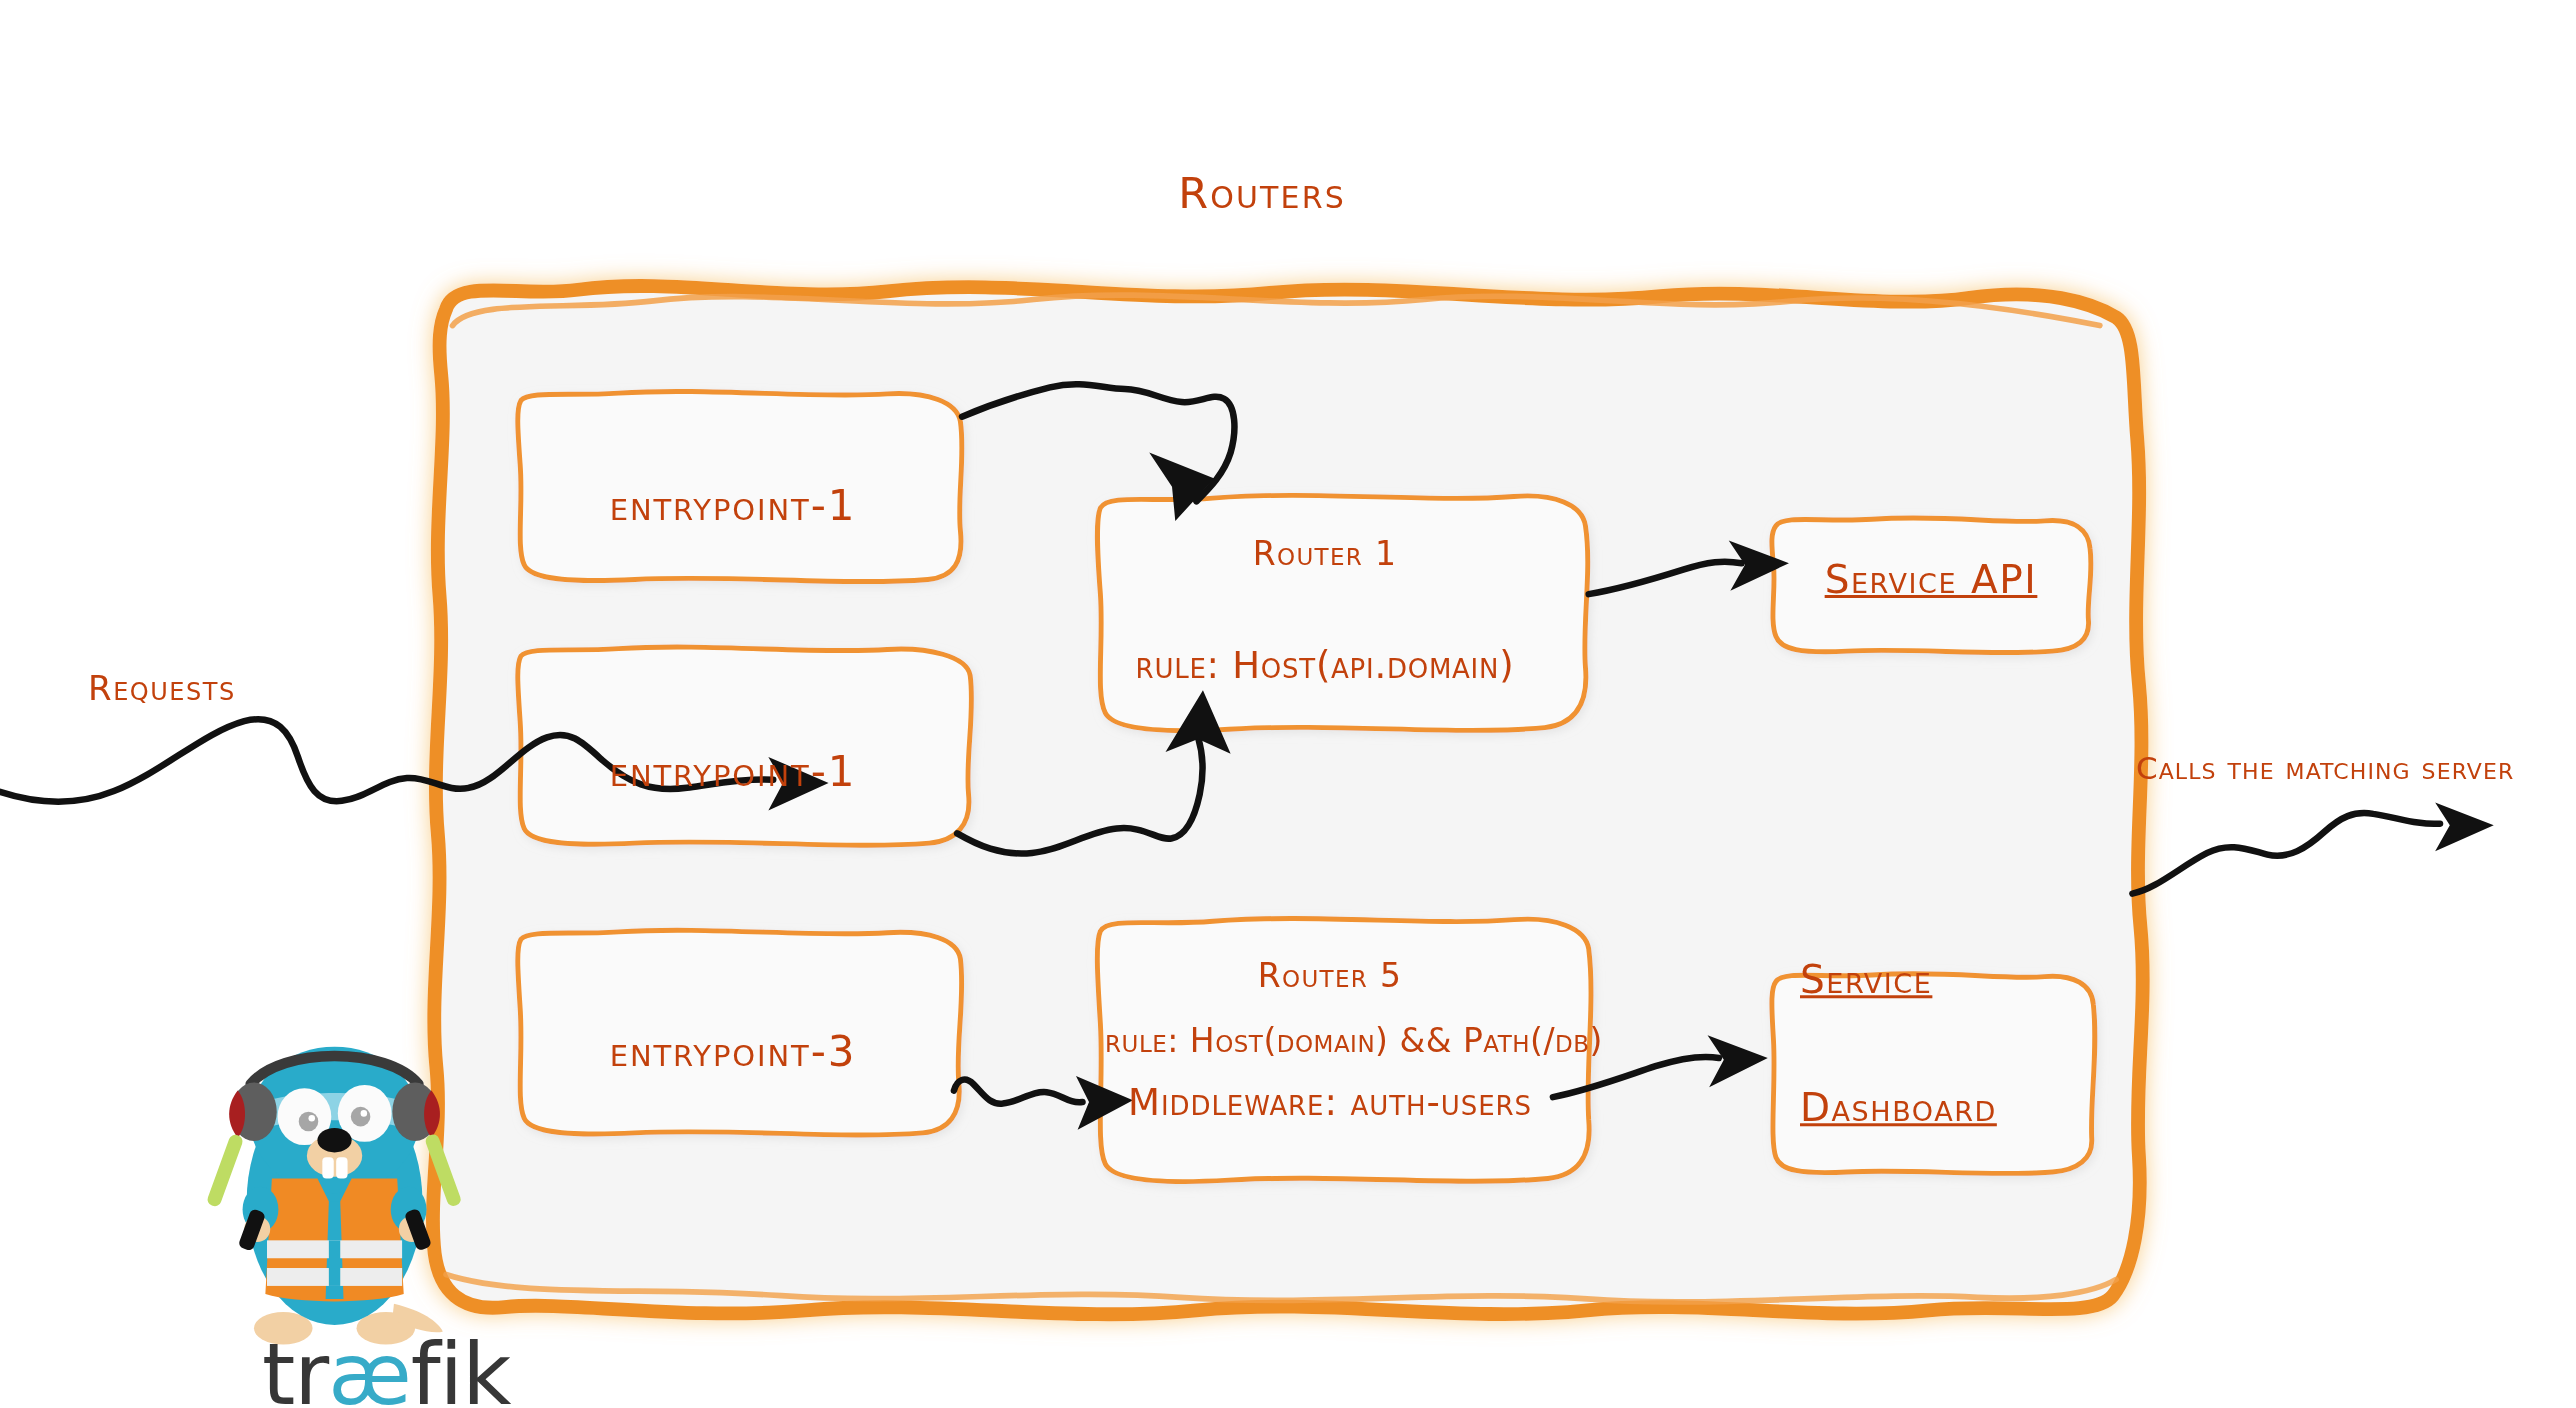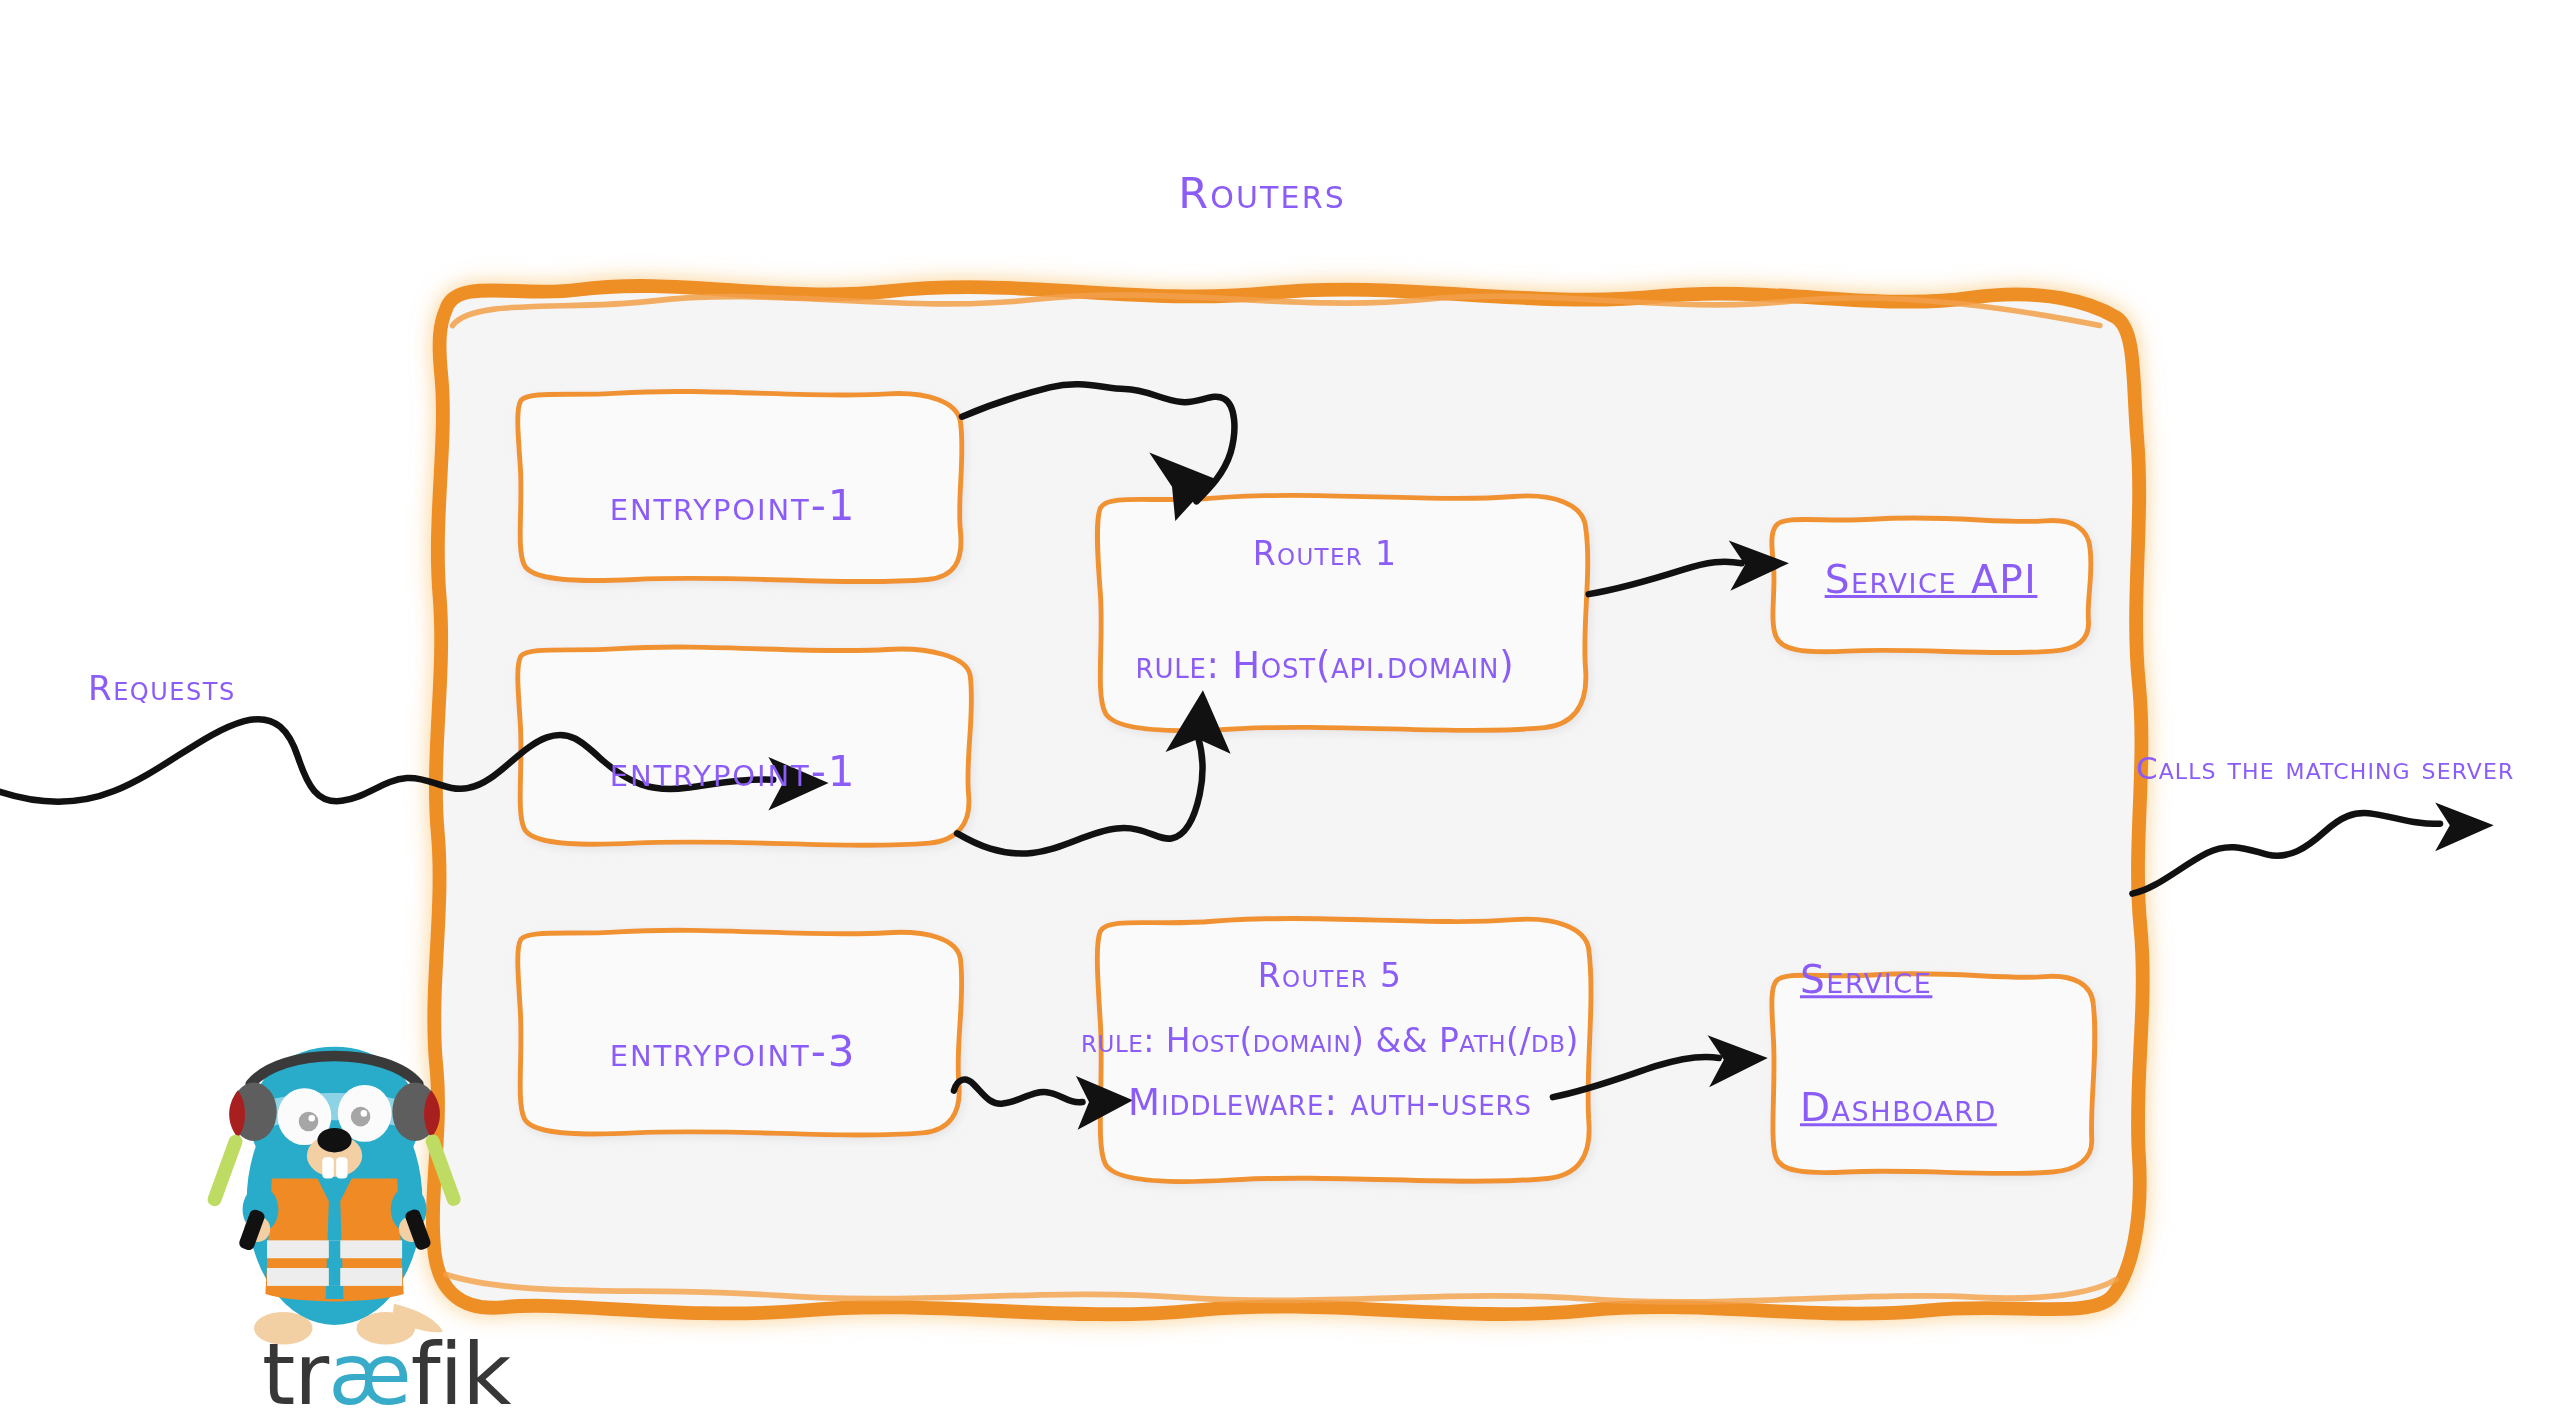--- a/index.html
+++ b/index.html
@@ -28,21 +28,21 @@
     width: 2576px;
     height: 1408px;
     overflow: visible;
   }
 
   
   .hand {
     font-family: "DejaVu Sans", sans-serif;
     font-variant: small-caps;
     font-weight: 400;
-    color: #8b5cf6;
+    color: #c2410c;
     letter-spacing: 0.015em;
     white-space: nowrap;
   }
 
   .txt {
     position: absolute;
     transform: translate(-50%, -50%);
     text-align: center;
     line-height: 1.18;
   }
@@ -66,20 +66,21 @@
     font-size: 33px;
     letter-spacing: 0.04em;
   }
   .router-rule {
     font-size: 37px;
     letter-spacing: 0.02em;
   }
   .router-rule-sm {
     font-size: 33px;
     letter-spacing: 0.015em;
+    margin-left: 24px;
   }
   .router-mw {
     font-size: 37px;
     letter-spacing: 0.025em;
   }
 
   
   .svc-label {
     font-size: 39px;
     letter-spacing: 0.04em;

